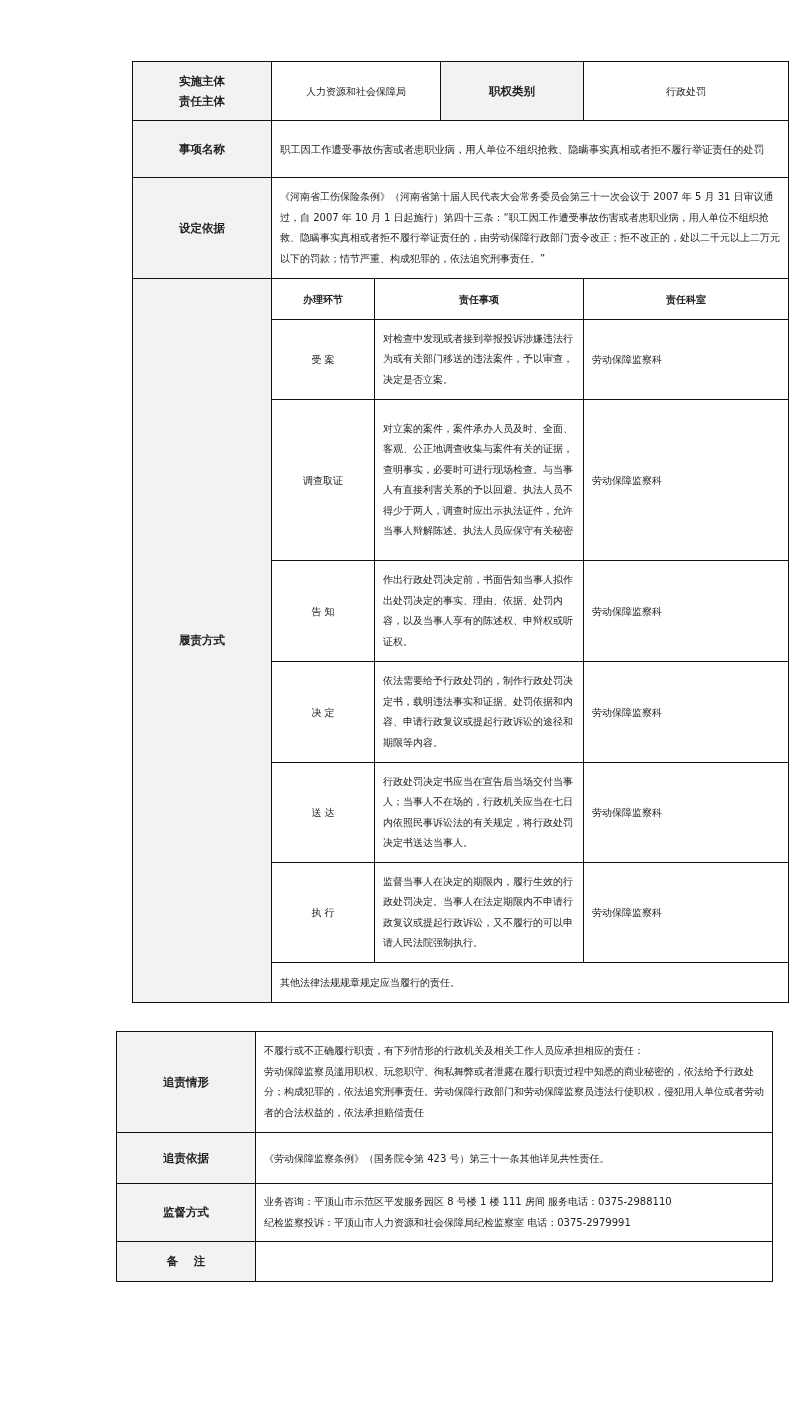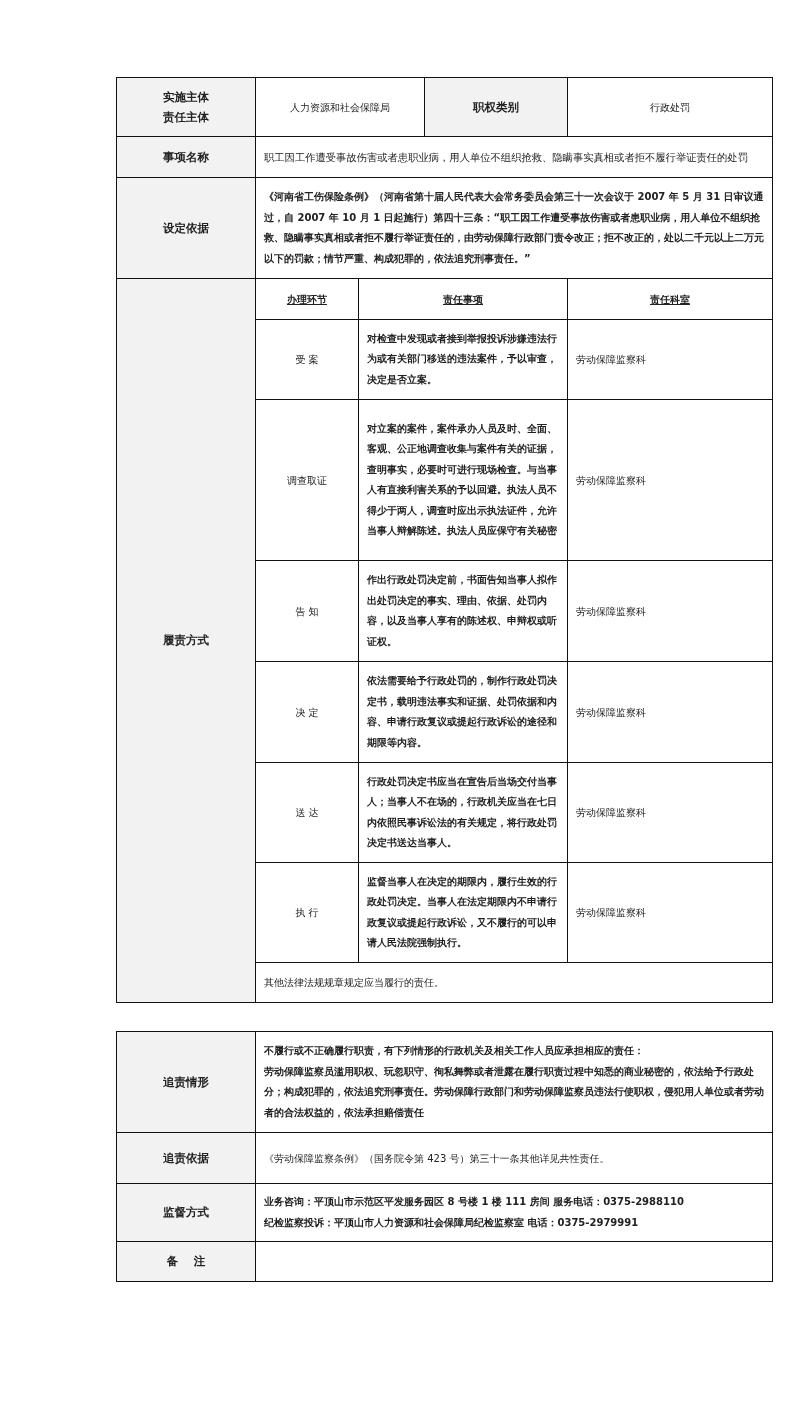--- a/index.html
+++ b/index.html
@@ -2,24 +2,24 @@
 <html><head>
 <meta charset="utf-8">
 <style>
   html, body { margin:0; padding:0; background:#ffffff; }
   body { width:793px; height:1410px; position:relative; font-family:"DejaVu Sans", sans-serif; color:#222; }
   table { border-collapse:collapse; position:absolute; left:116px; width:656px; table-layout:fixed; }
   td { border:1px solid #111; font-size:10px; line-height:21px; vertical-align:middle; }
   .hd { background:#f2f2f2; font-weight:bold; text-align:center; font-size:11.5px; }
   .c { text-align:center; }
   .p { padding:4px 8px; text-align:left; }
-  .ps { padding:4px 8px; text-align:left; line-height:20.5px;font-weight:bold; }
+  .ps { padding:4px 8px; text-align:left; line-height:20.5px; }
   .two { line-height:20px; }
-  .bold { font-weight:bold;text-decoration:underline; }
-  #t1 { top:77px; }
+  .bold { font-weight:bold; }
+  #t1 { top:61px;margin-left:16px; }
   #t2 { top:1031px; }
 </style>
 </head>
 <body>
 
 <table id="t1">
   <colgroup>
     <col style="width:139px">
     <col style="width:103px">
     <col style="width:66px">
@@ -29,21 +29,21 @@
   <tbody>
       <tr style="height:59px">
     <td class="hd two">
       <div>实施主体</div>
       <div>责任主体</div>
     </td>
     <td class="c" colspan="2">人力资源和社会保障局</td>
     <td class="hd">职权类别</td>
     <td class="c">行政处罚</td>
   </tr>
-  <tr style="height:41px">
+  <tr style="height:57px">
     <td class="hd">事项名称</td>
     <td class="p" colspan="4" style="white-space:nowrap;font-size:10.3px;">职工因工作遭受事故伤害或者患职业病，用人单位不组织抢救、隐瞒事实真相或者拒不履行举证责任的处罚</td>
   </tr>
   <tr style="height:101px">
     <td class="hd">设定依据</td>
     <td class="ps" colspan="4">《河南省工伤保险条例》（河南省第十届人民代表大会常务委员会第三十一次会议于 2007 年 5 月 31 日审议通过，自 2007 年 10 月 1 日起施行）第四十三条：“职工因工作遭受事故伤害或者患职业病，用人单位不组织抢救、隐瞒事实真相或者拒不履行举证责任的，由劳动保障行政部门责令改正；拒不改正的，处以二千元以上二万元以下的罚款；情节严重、构成犯罪的，依法追究刑事责任。”</td>
   </tr>
   <tr style="height:41px">
     <td class="hd" rowspan="8">履责方式</td>
     <td class="c bold">办理环节</td>

